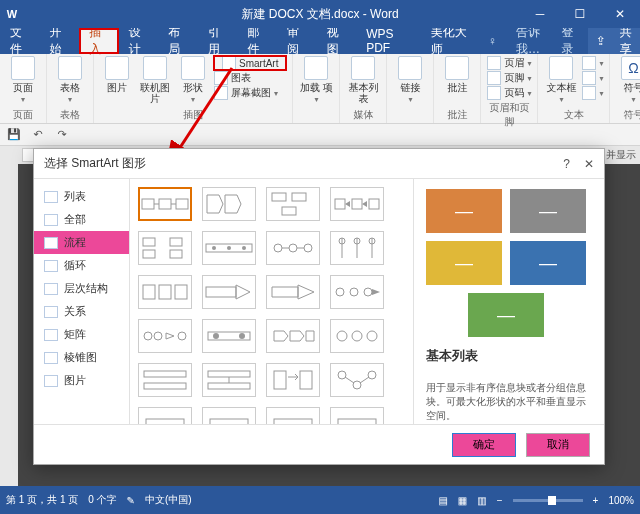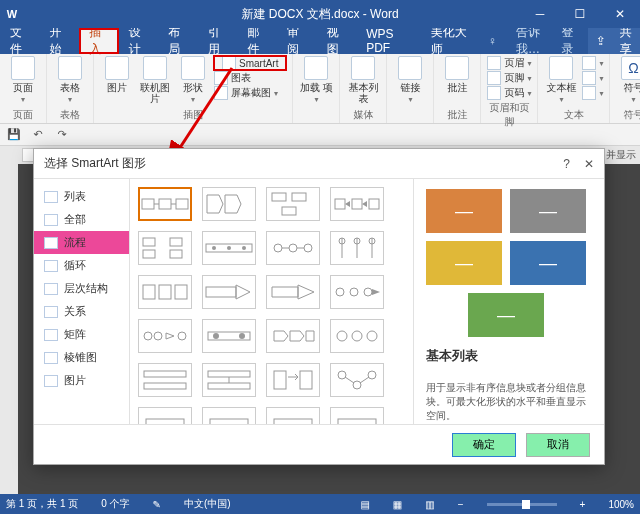--- a/index.html
+++ b/index.html
@@ -65,25 +65,25 @@
 .grow { display:flex; gap:10px; margin-bottom:10px; }
 .gthumb { width:54px; height:34px; border:1px solid #ccc; background:#fff; display:flex; align-items:center; justify-content:center; position:relative; cursor:pointer; }
 .gthumb svg { width:50px; height:30px; }
 .gthumb.sel { border:2px solid #e07000; }
 .preview { width:190px; padding:10px 12px 8px; display:flex; flex-direction:column; }
 .preview .pgrid { display:flex; flex-wrap:wrap; gap:8px; margin-bottom:10px; }
 .preview .pblock { width:76px; height:44px; display:flex; align-items:center; justify-content:center; color:#fff; font-size:18px; }
 .preview-title { font-size:13px; color:#333; margin-bottom:16px; font-weight:bold; }
 .preview-desc { font-size:10px; color:#555; line-height:14px; }
 .dlg-foot { height:40px; border-top:1px solid #e1e1e1; display:flex; align-items:center; justify-content:flex-end; gap:10px; padding:0 14px; }
-.dbtn { min-width:64px; height:24px; background:#86efac; border:1px solid #adadad; font-size:11px; cursor:pointer; }
+.dbtn { min-width:64px; height:24px; background:#ec4899; border:1px solid #adadad; font-size:11px; cursor:pointer; }
 .dbtn.primary { border-color:#2b7cd3; }
 
 
-.status { position:absolute; left:0; right:0; bottom:0; height:20px; background:#2b579a; color:#fff; font-size:10px; display:flex; align-items:center; padding:0 6px; gap:23px; }
+.status { position:absolute; left:0; right:0; bottom:0; height:28px; background:#2b579a; color:#fff; font-size:10px; display:flex; align-items:center; padding:0 6px; gap:10px; }
 .status .s-mid { flex:1; }
 .status .zslide { width:70px; height:3px; background:#6a8cc0; position:relative; }
 .status .zslide:before { content:""; position:absolute; left:50%; top:-3px; width:8px; height:9px; background:#fff; }
 </style>
 </head>
 <body>
 
 <div class="titlebar">
   <div class="wicon">W</div>
   <div class="title">新建 DOCX 文档.docx - Word</div>

